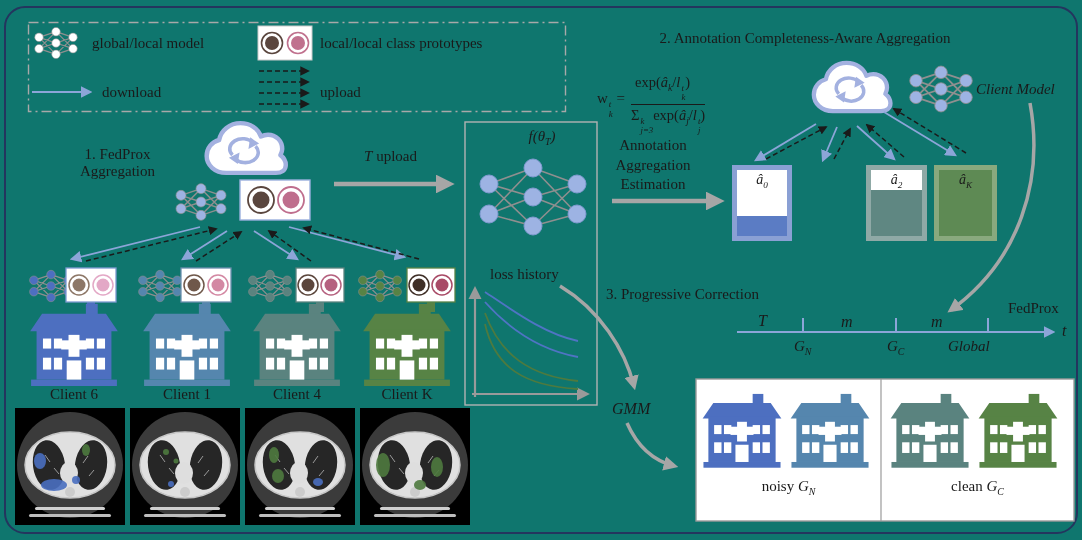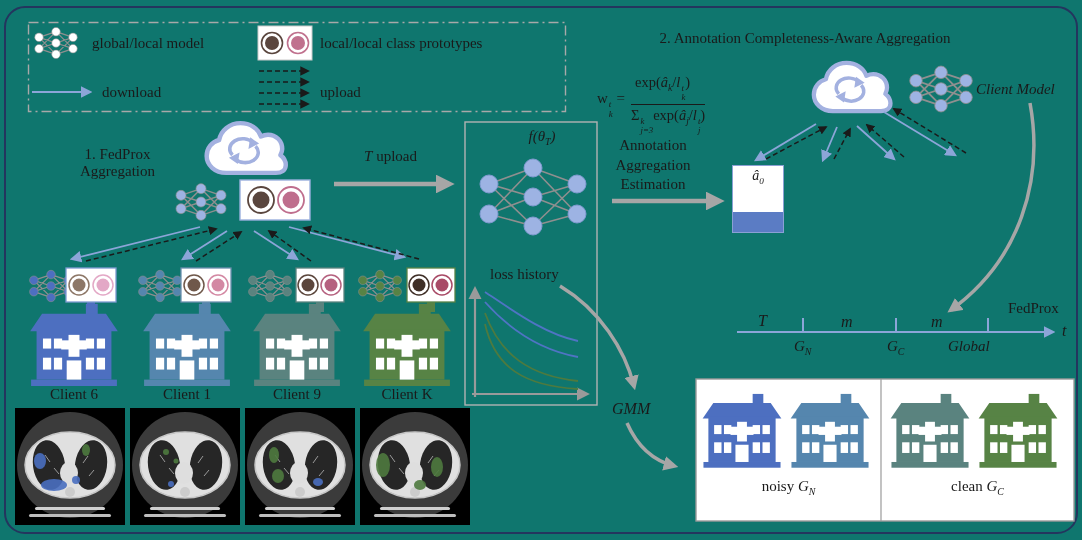--- a/index.html
+++ b/index.html
@@ -9,21 +9,21 @@
   .ctr{text-align:center;}
   .it{font-style:italic;}
   .pre{white-space:pre-line;} .t15{font-size:15px;} .t16{font-size:16px;}
   sub,sup{font-size:0.66em;}
   .ss{display:inline-flex;flex-direction:column;align-items:flex-start;
       font-size:0.6em;line-height:1.05;vertical-align:-0.45em;margin-left:1px;}
   .formula{display:flex;align-items:center;gap:6px;font-size:15px;}
   .frac{display:inline-block;text-align:left;font-size:14.5px;}
   .frac .num{display:block;border-bottom:1.2px solid #1a1a1a;padding:0 4px 2px;}
   .frac .den{display:block;padding-top:2px;}
-  .bar{position:absolute;border:1px solid #0369a1;background:#fff;
+  .bar{position:absolute;border:5px solid #0369a1;background:#fff;
        display:flex;flex-direction:column;justify-content:flex-end;}
   .bar .fill{width:100%;}
   .bar .blabel{position:absolute;top:2px;left:0;right:0;text-align:center;font-size:14px;}
   svg{display:block;}
 </style>
 </head>
 <body>
 
 <div class="fig">
 
@@ -291,21 +291,21 @@
 <div class="abs t15" style="left:320px;top:35px">local/local class prototypes</div>
 <div class="abs t15" style="left:102px;top:84px">download</div>
 <div class="abs t15" style="left:320px;top:84px">upload</div>
 
 <div class="abs ctr pre t15" style="left:55px;top:146px;width:125px">1. FedProx
 Aggregation</div>
 <div class="abs ctr t15" style="left:338px;top:148px;width:105px"><span class="it">T</span><span> upload</span></div>
 
 <div class="abs ctr t15" style="left:28px;top:386px;width:92px">Client 6</div>
 <div class="abs ctr t15" style="left:141px;top:386px;width:92px">Client 1</div>
-<div class="abs ctr t15" style="left:251px;top:386px;width:92px">Client 9</div>
+<div class="abs ctr t15" style="left:251px;top:386px;width:92px">Client 4</div>
 <div class="abs ctr t15" style="left:361px;top:386px;width:92px">Client K</div>
 
 <div class="abs ctr t15 it" style="left:465px;top:128px;width:154px"><span>f(θ</span><sub>T</sub><span>)</span></div>
 <div class="abs ctr t15" style="left:465px;top:266px;width:119px">loss history</div>
 
 <div class="abs ctr t15" style="left:610px;top:30px;width:390px">2. Annotation Completeness-Aware Aggregation</div>
 
 <div class="abs formula" style="left:597px;top:74px">
   <span><span>w</span><span class="ss it">
           <span>t</span>
@@ -328,21 +328,30 @@
 
 <div class="abs ctr pre t15" style="left:597px;top:136px;width:112px;line-height:1.3">Annotation
 Aggregation
 Estimation</div>
 <div class="abs t15 it" style="left:976px;top:81px">Client Model</div>
 
 <div class="bar" style="left: 732px; top: 165px; width: 50px; height: 66px; border-color: rgb(138, 160, 212);">
   <div class="blabel it"><span>â</span><sub>0</sub></div>
   <div class="fill" style="height: 30%; background: rgb(91, 124, 196);"></div>
 </div>
-
+<div class="bar" style="left: 866px; top: 165px; width: 51px; height: 66px; border-color: rgb(143, 169, 166);">
+  <div class="blabel it"><span>â</span><sub>2</sub></div>
+  <div class="fill" style="height: 70%; background: rgb(95, 135, 130);"></div>
+</div>
+<div class="bar" style="left: 934px; top: 165px; width: 53px; height: 66px; border-color: rgb(137, 169, 126);">
+  <div class="blabel it"><span>â</span><sub>K</sub></div>
+  <div class="fill" style="height: 100%; background: rgb(94, 138, 84);"></div>
+</div>
+
+<div class="abs t15" style="left:606px;top:286px">3. Progressive Correction</div>
 <div class="abs t16 it" style="left:612px;top:400px">GMM</div>
 
 <div class="abs t16 it" style="left:758px;top:312px">T</div>
 <div class="abs t16 it" style="left:841px;top:313px">m</div>
 <div class="abs t16 it" style="left:931px;top:313px">m</div>
 <div class="abs t15" style="left:1008px;top:300px">FedProx</div>
 <div class="abs t16 it" style="left:1062px;top:322px">t</div>
 <div class="abs t15 it" style="left:794px;top:338px"><span>G</span><sub>N</sub></div>
 <div class="abs t15 it" style="left:887px;top:338px"><span>G</span><sub>C</sub></div>
 <div class="abs t15 it" style="left:948px;top:338px">Global</div>

